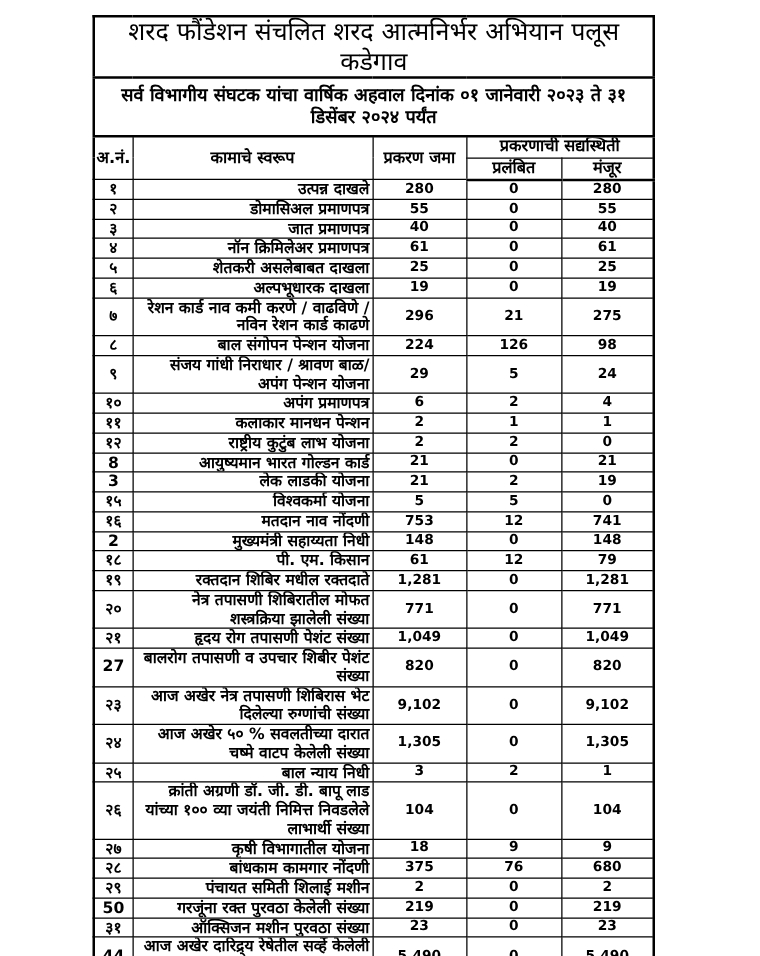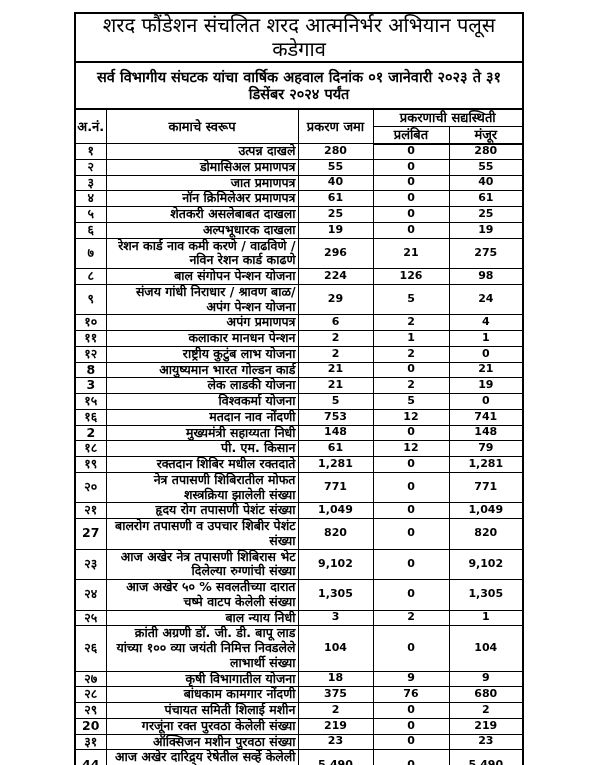--- a/index.html
+++ b/index.html
@@ -319,21 +319,21 @@
           <td class="num">680</td>
         </tr>
         <tr>
           <td class="num-dev">२९</td>
           <td class="work">पंचायत समिती शिलाई मशीन</td>
           <td class="num">2</td>
           <td class="num">0</td>
           <td class="num">2</td>
         </tr>
         <tr>
-          <td class="num-dev">20</td>
+          <td class="num-dev">50</td>
           <td class="work">गरजूंना रक्त पुरवठा केलेली संख्या</td>
           <td class="num">219</td>
           <td class="num">0</td>
           <td class="num">219</td>
         </tr>
         <tr>
           <td class="num-dev">३१</td>
           <td class="work">ऑक्सिजन मशीन पुरवठा संख्या</td>
           <td class="num">23</td>
           <td class="num">0</td>

